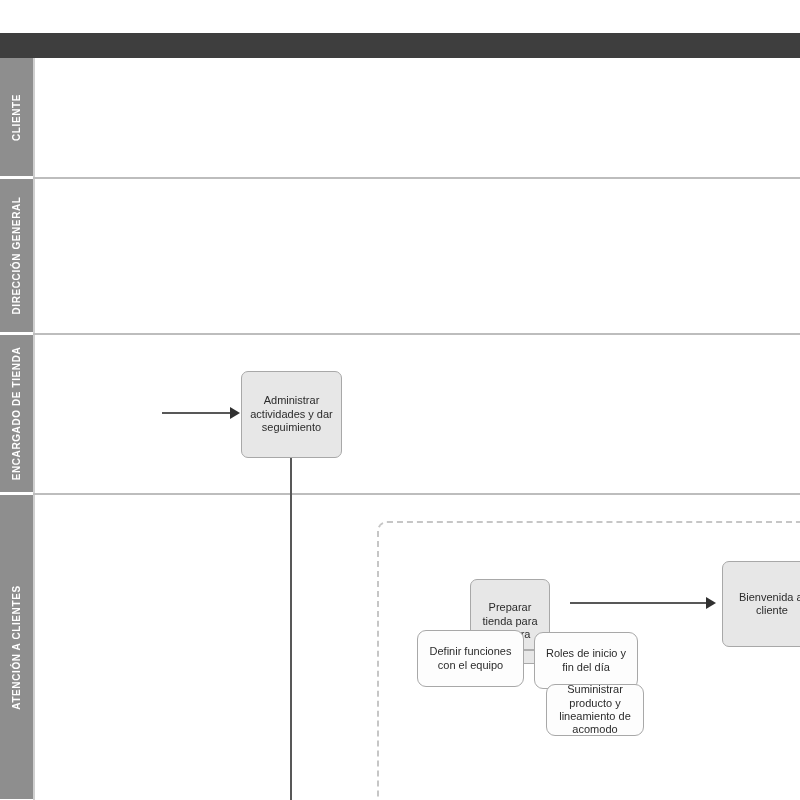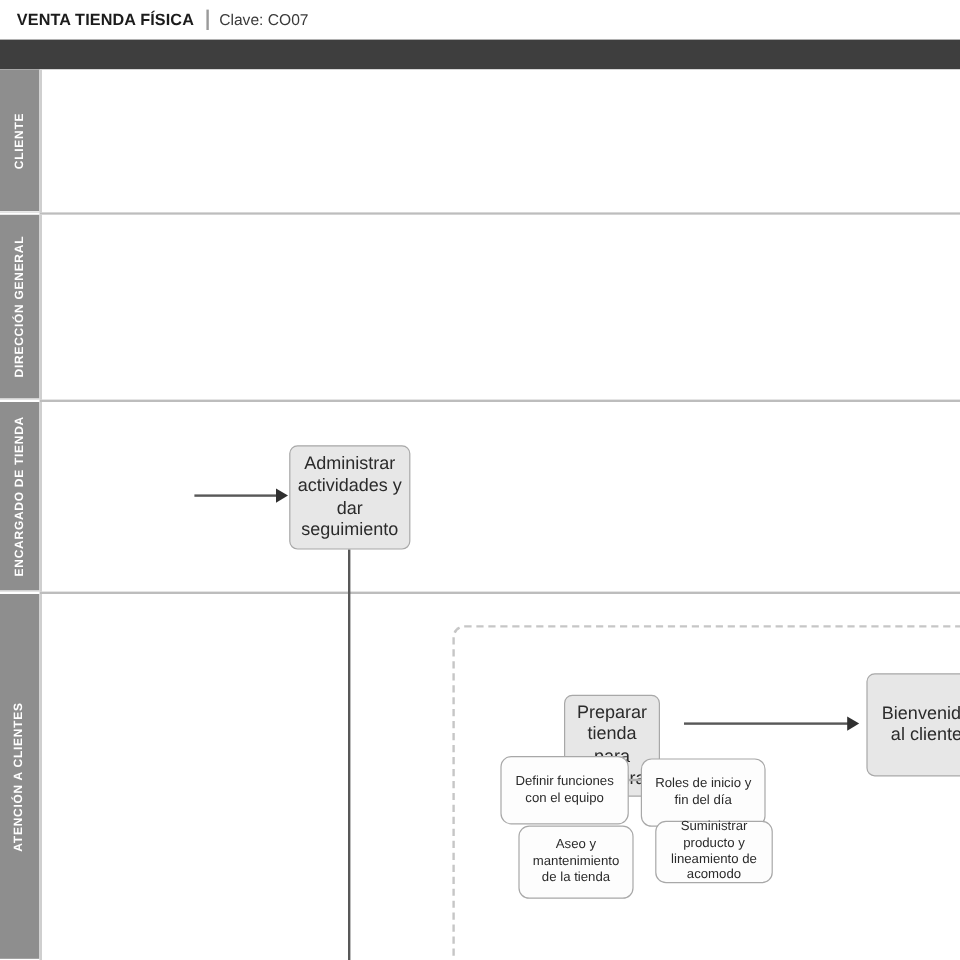--- a/index.html
+++ b/index.html
@@ -132,21 +132,21 @@
     background: #ffffff;
     border: 1.6px solid #9d9d9d;
     border-radius: 999px;
     font-size: 11.5px;
     letter-spacing: 0.3px;
   }
   .node-process {
     background: #e7e7e7;
     border: 1.4px solid #a8a8a8;
     border-radius: 7px;
-    font-size: 15px;
+    font-size: 11px;
     padding: 3px 6px;
   }
   .node-subtask {
     background: #fdfdfd;
     border: 1.4px solid #a8a8a8;
     border-radius: 9px;
     font-size: 11px;
     padding: 3px 5px;
   }
 
@@ -180,25 +180,20 @@
     border-radius: 10px;
     box-sizing: border-box;
     background: transparent;
   }
 </style>
 </head>
 <body>
 
 <div id="page">
 
-  <div class="titlebar">
-    <span class="title-main">VENTA TIENDA FÍSICA</span>
-    <span class="title-sep"></span>
-    <span class="title-sub">Clave: CO07</span>
-  </div>
 
   <div class="darkband"></div>
 
   <div class="canvas">
 
     <div class="lane" style="top:0px; height:119px;">
       <div class="lane-header">
         <span class="lane-label">CLIENTE</span>
       </div>
       <div class="lane-body"></div>
@@ -244,18 +239,17 @@
     <div class="arrowhead" style="left:706px; top:539px;"></div>
 
     <div class="node node-process" style="left:722px; top:503px; width:100px; height:86px;">Bienvenida al cliente</div>
 
     <div class="conn-thin" style="left:518px; top:591px; width:28px; height:2px;"></div>
 
     <div class="node node-subtask" style="left:417px; top:572px; width:107px; height:57px;">Definir funciones con el equipo</div>
 
     <div class="node node-subtask" style="left:534px; top:574px; width:104px; height:57px;">Roles de inicio y fin del día</div>
 
-    <div class="node node-subtask" style="left:432px; top:630px; width:96px; height:61px;">Aseo y mantenimiento de la tienda</div>
 
     <div class="node node-subtask" style="left:546px; top:626px; width:98px; height:52px;">Suministrar producto y lineamiento de acomodo</div>
 
   </div>
 </div>
 
 </body></html>

